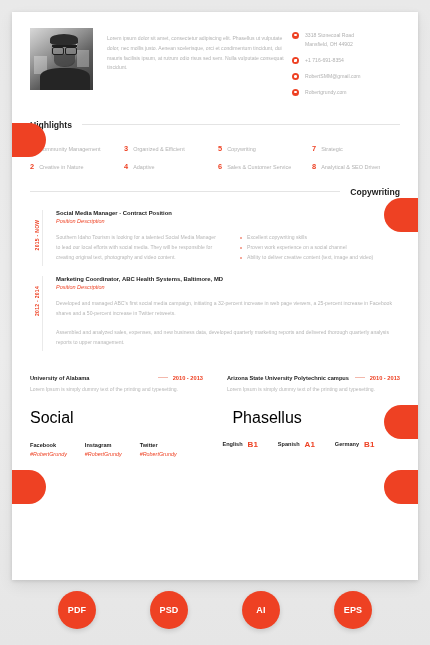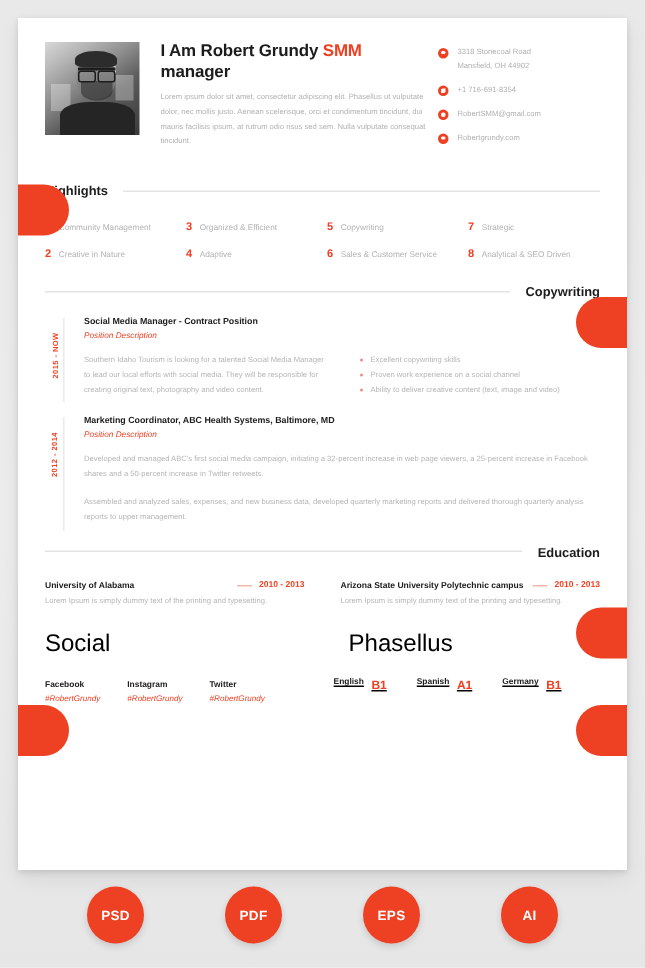--- a/index.html
+++ b/index.html
@@ -201,21 +201,21 @@
   .sl-left { flex:1 1 52%; padding-right:14px; }
   .sl-right { flex:1 1 48%; }
   .sl-head { display:flex; align-items:flex-end; gap:10px; }
   .soc-grid { display:flex; gap:18px; margin-top:15px; }
   .soc-item { flex:0 0 auto; }
   .soc-net { font-size:5.6px; font-weight:bold; color:#1c1c1c; }
   .soc-tag {
     font-size:5.4px; font-style:italic; color:#ee4123; margin-top:3px;
   }
   .lang-grid { display:flex; gap:20px; margin-top:13px; justify-content:flex-start; }
-  .lang-item { display:flex; align-items:flex-start; gap:5px;text-decoration:underline; }
+  .lang-item { display:flex; align-items:center; gap:5px; }
   .lang-name { font-size:5.6px; font-weight:bold; color:#1c1c1c; }
   .lang-lvl { font-size:8px; font-weight:bold; color:#ee4123; }
 
   
   .badges {
     position:absolute; left:0; right:0; bottom:16px;
     display:flex; justify-content:center; gap:54px;
     z-index:4;
   }
   .badge {
@@ -247,21 +247,20 @@
         <div class="pf pf1"></div>
         <div class="pf pf2"></div>
         <div class="head"></div>
         <div class="hair"></div>
         <div class="beard"></div>
         <div class="glasses"></div>
         <div class="body"></div>
       </div>
 
       <div class="hgroup">
-        <div class="title"><span>I Am Robert Grundy </span><span class="accent">SMM</span><span> manager</span></div>
         <div class="intro">Lorem ipsum dolor sit amet, consectetur adipiscing elit. Phasellus ut vulputate dolor, nec mollis justo. Aenean scelerisque, orci et condimentum tincidunt, dui mauris facilisis ipsum, at rutrum odio risus sed sem. Nulla vulputate consequat tincidunt.</div>
       </div>
 
       <div class="contact">
         <div class="crow">
           <span class="cico"></span>
           <span class="ctxt" style="white-space:pre-line">3318 Stonecoal Road
 Mansfield, OH 44902</span>
         </div>
         <div class="crow">
@@ -359,24 +358,20 @@
             <div class="job-col wide">
               <div class="job-p">Developed and managed ABC's first social media campaign, initiating a 32-percent increase in web page viewers, a 25-percent increase in Facebook shares and a 50-percent increase in Twitter retweets.</div>
               <div class="job-p">Assembled and analyzed sales, expenses, and new business data, developed quarterly marketing reports and delivered thorough quarterly analysis reports to upper management.</div>
             </div>
           </div>
         </div>
       </div>
     </div>
 
     <div class="edu-wrap">
-      <div class="sec right">
-        <span class="lbl">Education</span>
-        <span class="line"></span>
-      </div>
       <div class="edu-grid">
         <div class="edu-item">
           <div class="edu-head">
             <div class="edu-name">University of Alabama</div>
             <div class="edu-years">
               <span class="dash"></span>
               <span class="yr">2010 - 2013</span>
             </div>
           </div>
           <div class="edu-desc">Lorem Ipsum is simply dummy text of the printing and typesetting.</div>
@@ -437,17 +432,17 @@
           </div>
         </div>
       </div>
 
     </div>
 
   </div>
 </div>
 
 <div class="badges">
+  <div class="badge">PDF</div>
   <div class="badge">PSD</div>
-  <div class="badge">PDF</div>
+  <div class="badge">AI</div>
   <div class="badge">EPS</div>
-  <div class="badge">AI</div>
 </div>
 
 </body></html>

